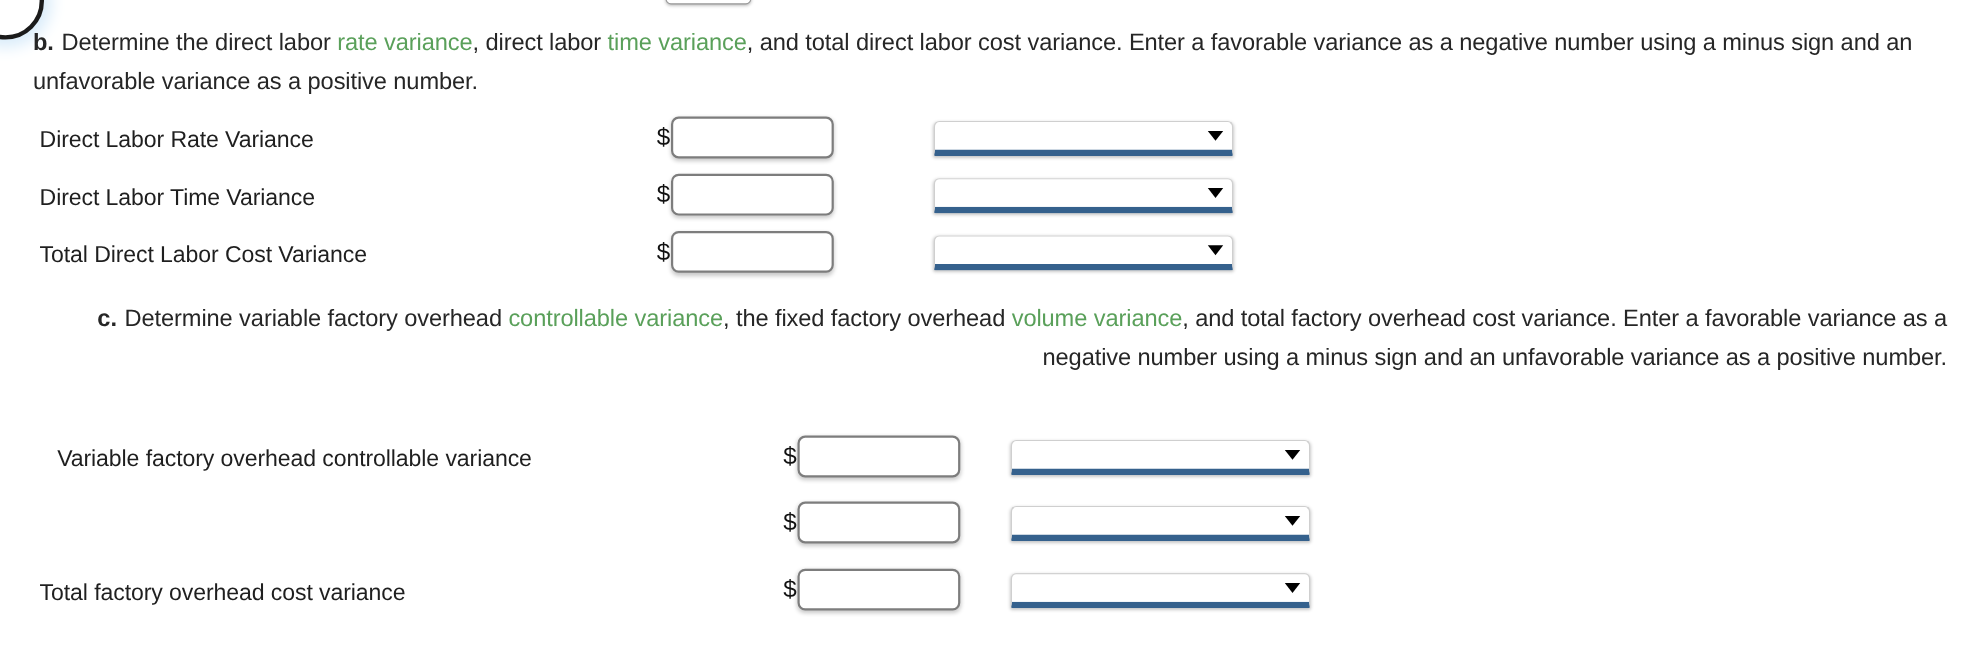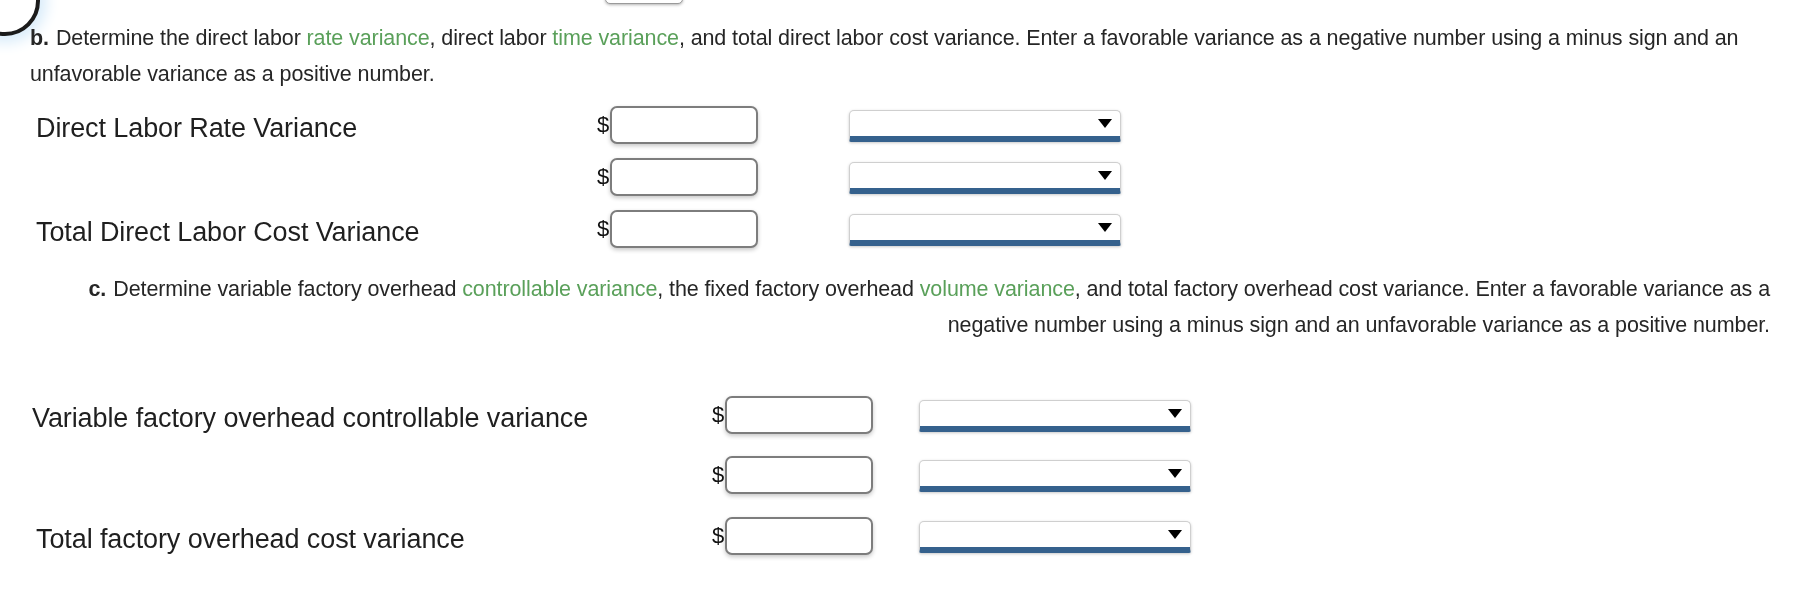--- a/index.html
+++ b/index.html
@@ -69,21 +69,21 @@
   .para-c { top: 271px; text-align: right; }
 
   
   .row {
     position: absolute;
     height: 40px;
     display: flex;
     align-items: center;
   }
   .row-label {
-    font-size: 27px;
+    font-size: 21px;
     color: #1f1f1f;
     white-space: nowrap;
     letter-spacing: -0.1px;
   }
 
   .money {
     position: absolute;
     display: flex;
     align-items: center;
   }
@@ -147,21 +147,21 @@
   .b-money-1 { left: 597px; top: 106px; }
   .b-money-2 { left: 597px; top: 158px; }
   .b-money-3 { left: 597px; top: 210px; }
   .b-money .amount-input { width: 148px; }
 
   .b-dd-1 { left: 849px; top: 110px; width: 272px; }
   .b-dd-2 { left: 849px; top: 162px; width: 272px; }
   .b-dd-3 { left: 849px; top: 214px; width: 272px; }
 
   
-  .c-row-1 { left: 32px; top: 398px; }
+  .c-row-1 { left: 52px; top: 398px; }
   .c-row-2 { left: 36px; top: 458px; }
   .c-row-3 { left: 36px; top: 519px; text-align: center; }
 
   .c-money-1 { left: 712px; top: 396px; }
   .c-money-2 { left: 712px; top: 456px; }
   .c-money-3 { left: 712px; top: 517px; }
   .c-money .amount-input { width: 148px; }
 
   .c-dd-1 { left: 919px; top: 400px; width: 272px; }
   .c-dd-2 { left: 919px; top: 460px; width: 272px; }
@@ -184,20 +184,23 @@
   </div>
   <div class="money b-money b-money-1">
     <span class="dollar">$</span>
     <input class="amount-input" type="text" value="" style="">
   </div>
   <div class="dropdown b-dd-1">
     <span class="dd-value"></span>
     <span class="caret"></span>
   </div>
 
+  <div class="row b-row-2">
+    <span class="row-label">Direct Labor Time Variance</span>
+  </div>
   <div class="money b-money b-money-2">
     <span class="dollar">$</span>
     <input class="amount-input" type="text" value="" style="">
   </div>
   <div class="dropdown b-dd-2">
     <span class="dd-value"></span>
     <span class="caret"></span>
   </div>
 
   <div class="row b-row-3">

